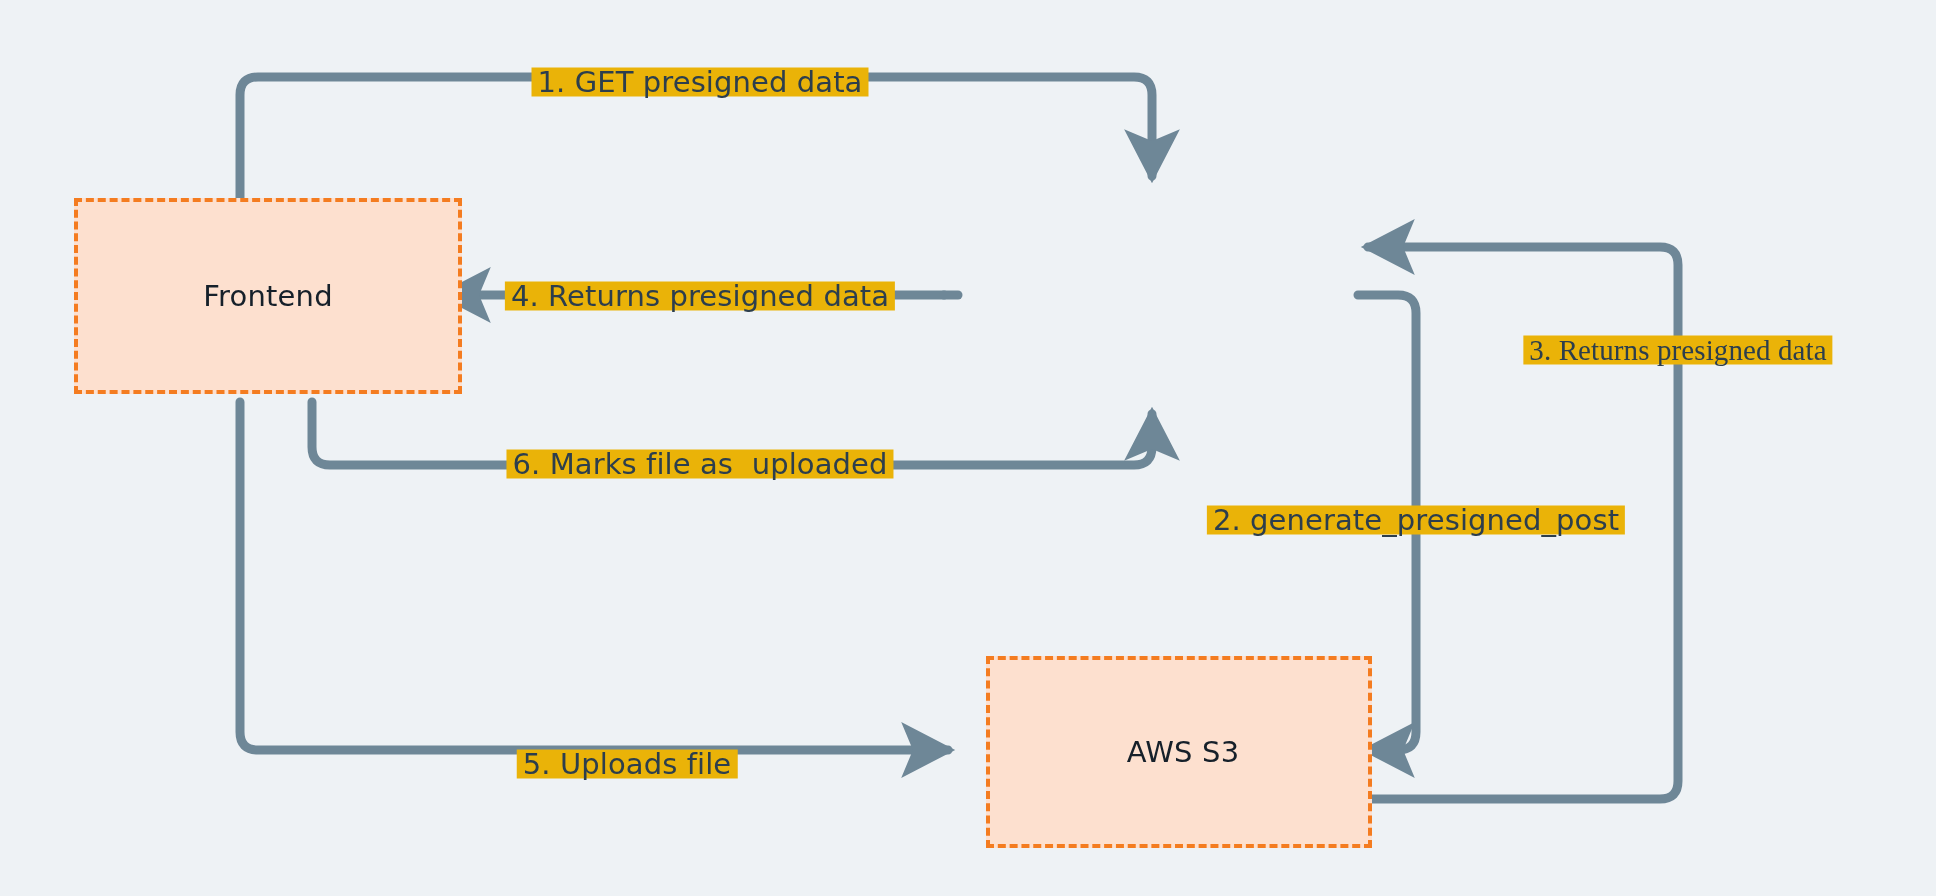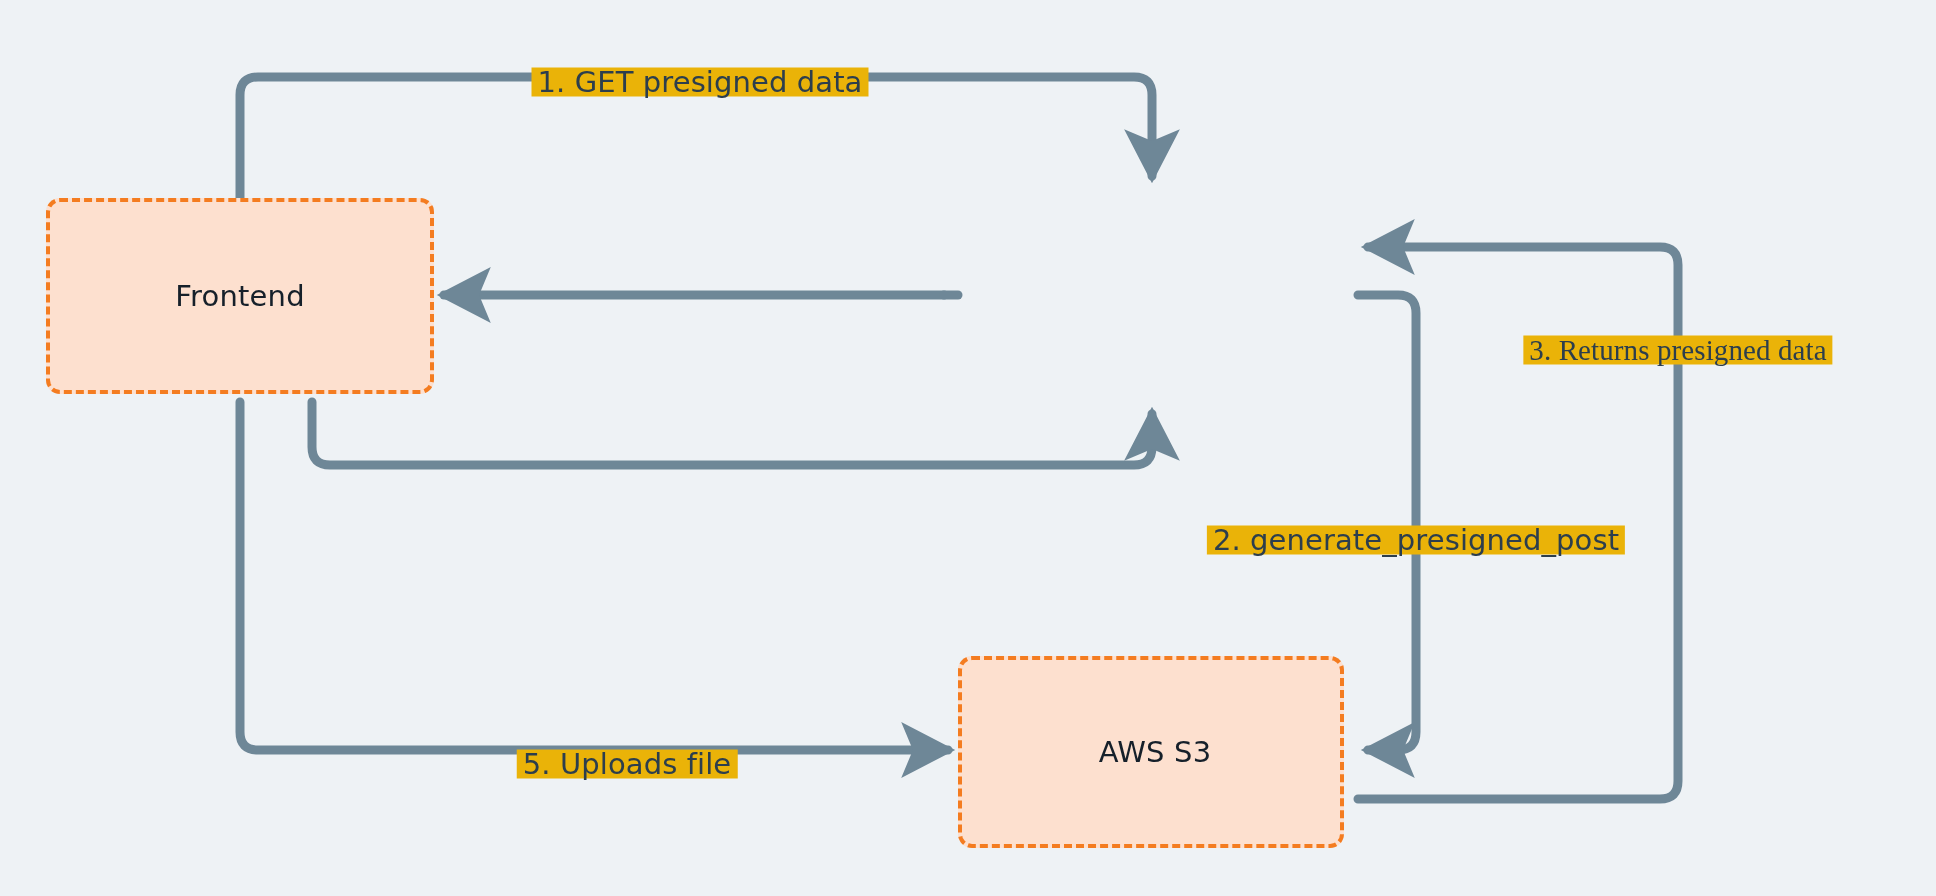--- a/index.html
+++ b/index.html
@@ -24,27 +24,28 @@
     left: 0;
     top: 0;
     width: 1936px;
     height: 896px;
   }
   .node {
     position: absolute;
     box-sizing: border-box;
     background: #fde0cf;
     border: 4px dashed #f47c20;
-    border-radius: 14px;
+    border-radius: 0;
     display: flex;
     align-items: center;
     justify-content: center;
     color: #16202a;
     font-size: 29px;
     letter-spacing: 0.2px;
+    margin-left: 28px;
   }
   .edge-label {
     position: absolute;
     color: #2c3e4d;
     font-size: 29px;
     white-space: pre;
     letter-spacing: 0.1px;
     line-height: 1;
     transform: translate(-50%, -50%);
     background: #eab308;
@@ -81,21 +82,23 @@
     <span>Frontend</span>
   </div>
 
 
   <div class="node" style="left:958px; top:656px; width:386px; height:192px;padding-left:8px;">
     <span>AWS S3</span>
   </div>
 
   <div class="edge-label" style="left:700px; top:82px;">1. GET presigned data</div>
 
-  <div class="edge-label" style="left:1416px; top:540px;">2. generate_presigned_post</div>
+  <div class="edge-label" style="left:1416px; top:520px;">2. generate_presigned_post</div>
 
   <div class="edge-label" style="left:1678px; top:350px;font-family:Liberation Serif, serif;">3. Returns presigned data</div>
 
+  <div class="edge-label" style="left:700px; top:296px;">4. Returns presigned data</div>
 
   <div class="edge-label" style="left:627px; top:764px;">5. Uploads file</div>
 
+  <div class="edge-label" style="left:700px; top:464px;">6. Marks file as  uploaded</div>
 
 </div>
 
 </body></html>

